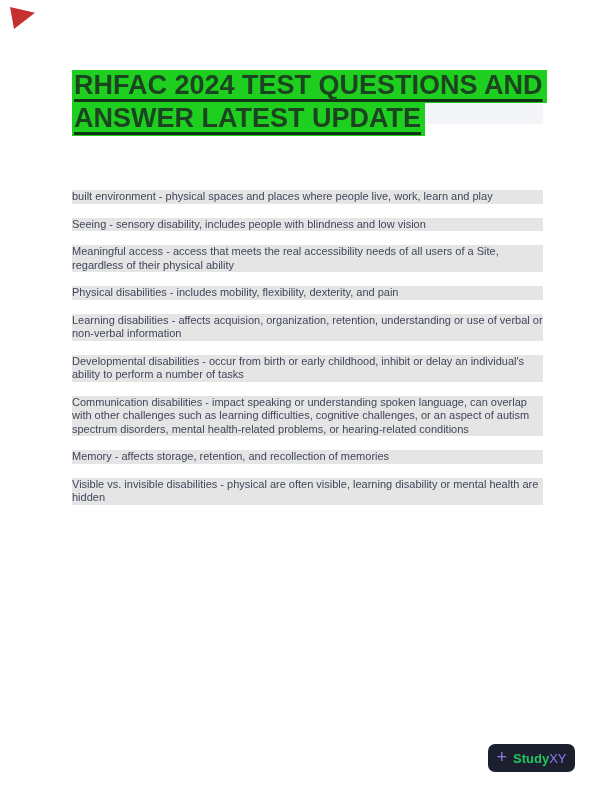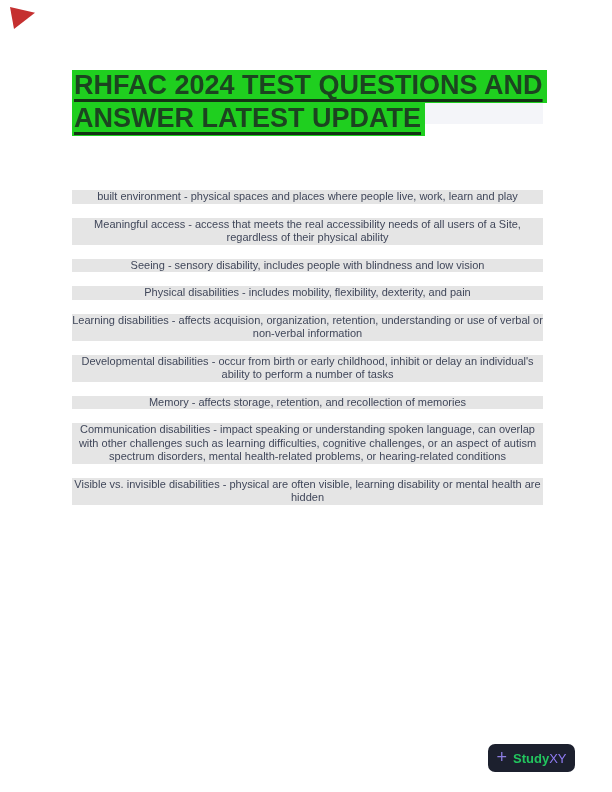--- a/index.html
+++ b/index.html
@@ -3,21 +3,20 @@
 <meta charset="utf-8">
 <style>
   html, body { margin: 0; padding: 0; background: #ffffff; }
   .page {
     position: relative;
     width: 612px;
     height: 792px;
     background: #ffffff;
     font-family: "Liberation Sans", sans-serif;
     overflow: hidden;
-    text-align: center;
   }
 
   
   .corner-mark {
     position: absolute;
     left: 10px;
     top: 7px;
     width: 25px;
     height: 22px;
     background: #c53030;
@@ -110,27 +109,27 @@
   <div class="title-wrap">
     <div class="title-bg"></div>
     <h1 class="title">
       <span class="hl">RHFAC 2024 TEST QUESTIONS AND</span>
       <span class="hl">ANSWER LATEST UPDATE</span>
     </h1>
   </div>
 
   <div class="content" id="paragraphs">
       <p class="para">built environment - physical spaces and places where people live, work, learn and play</p>
+      <p class="para">Seeing - sensory disability, includes people with blindness and low vision</p>
       <p class="para">Meaningful access - access that meets the real accessibility needs of all users of a Site, regardless of their physical ability</p>
-      <p class="para">Seeing - sensory disability, includes people with blindness and low vision</p>
       <p class="para">Physical disabilities - includes mobility, flexibility, dexterity, and pain</p>
       <p class="para">Learning disabilities - affects acquision, organization, retention, understanding or use of verbal or non-verbal information</p>
       <p class="para">Developmental disabilities - occur from birth or early childhood, inhibit or delay an individual's ability to perform a number of tasks</p>
+      <p class="para">Communication disabilities - impact speaking or understanding spoken language, can overlap with other challenges such as learning difficulties, cognitive challenges, or an aspect of autism spectrum disorders, mental health-related problems, or hearing-related conditions</p>
       <p class="para">Memory - affects storage, retention, and recollection of memories</p>
-      <p class="para">Communication disabilities - impact speaking or understanding spoken language, can overlap with other challenges such as learning difficulties, cognitive challenges, or an aspect of autism spectrum disorders, mental health-related problems, or hearing-related conditions</p>
       <p class="para">Visible vs. invisible disabilities - physical are often visible, learning disability or mental health are hidden</p>
     </div>
 
   <div class="logo">
     <span class="plus">+</span>
     <span class="study">Study</span>
     <span class="xy">XY</span>
   </div>
 
 </div>

